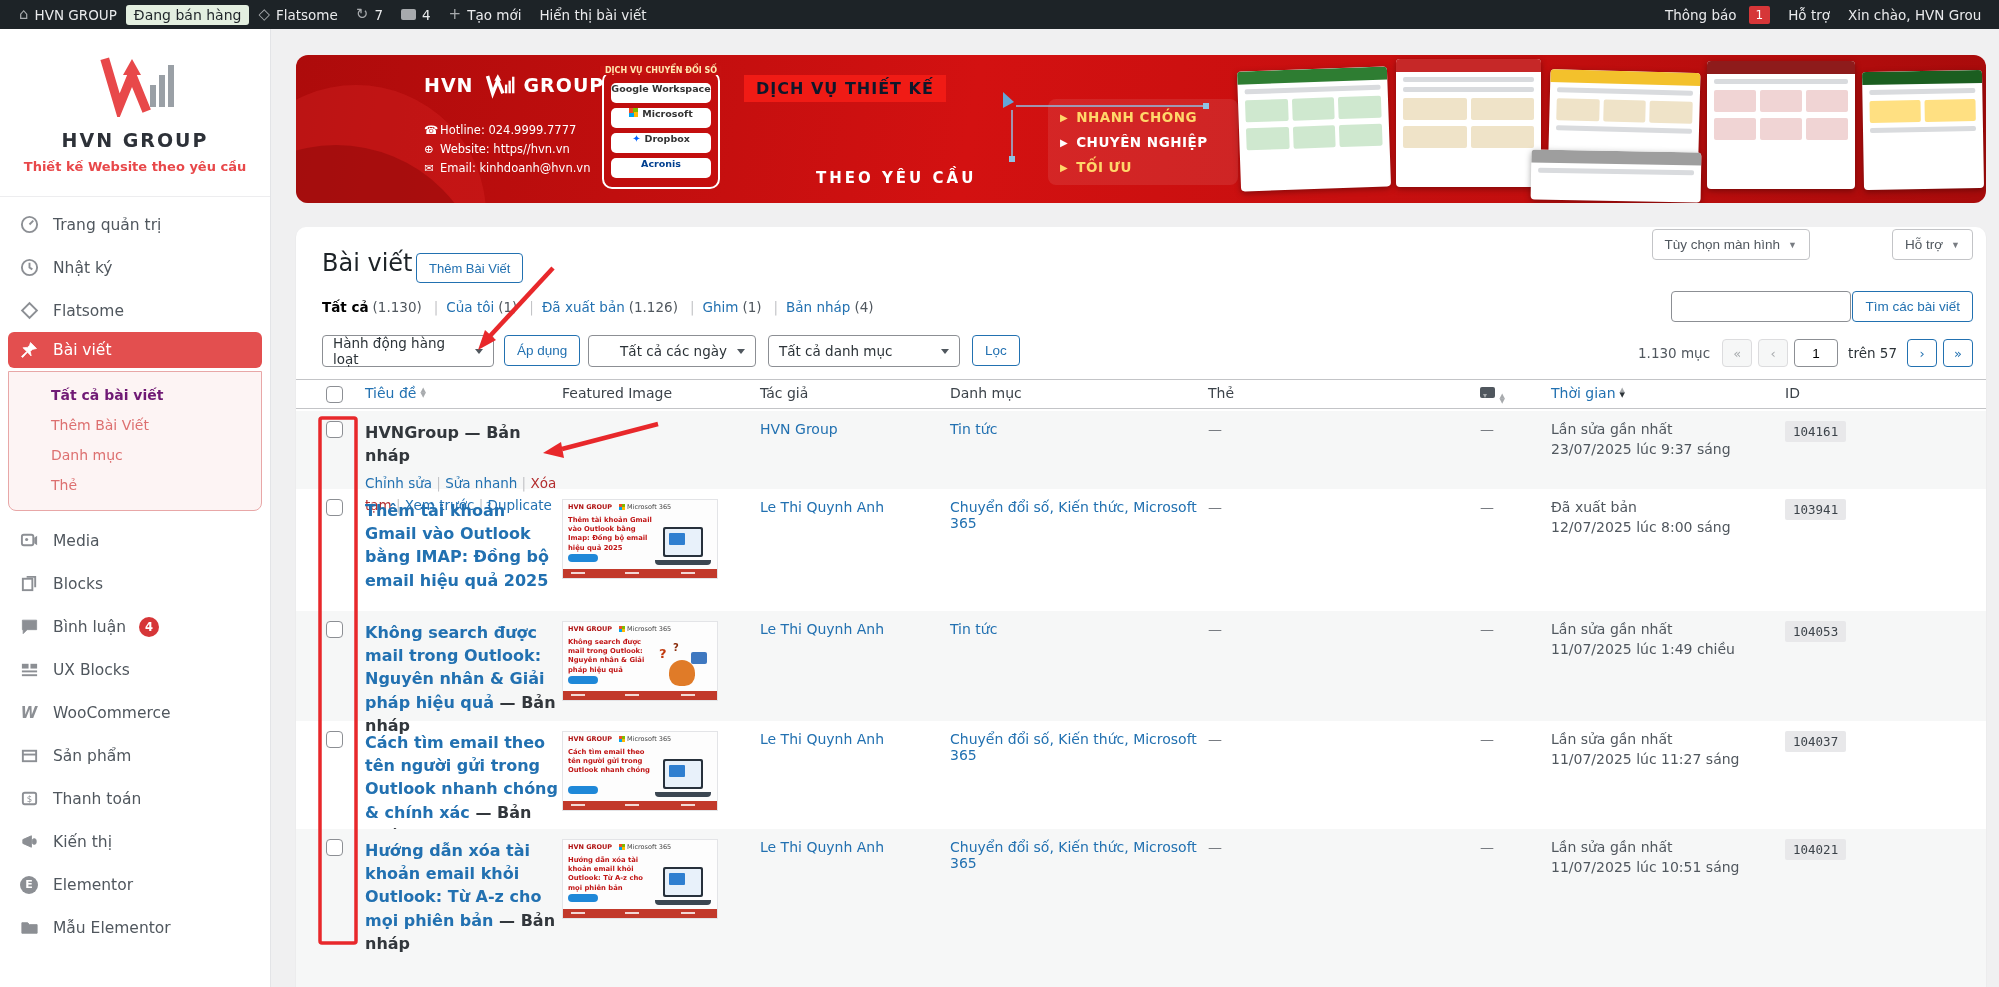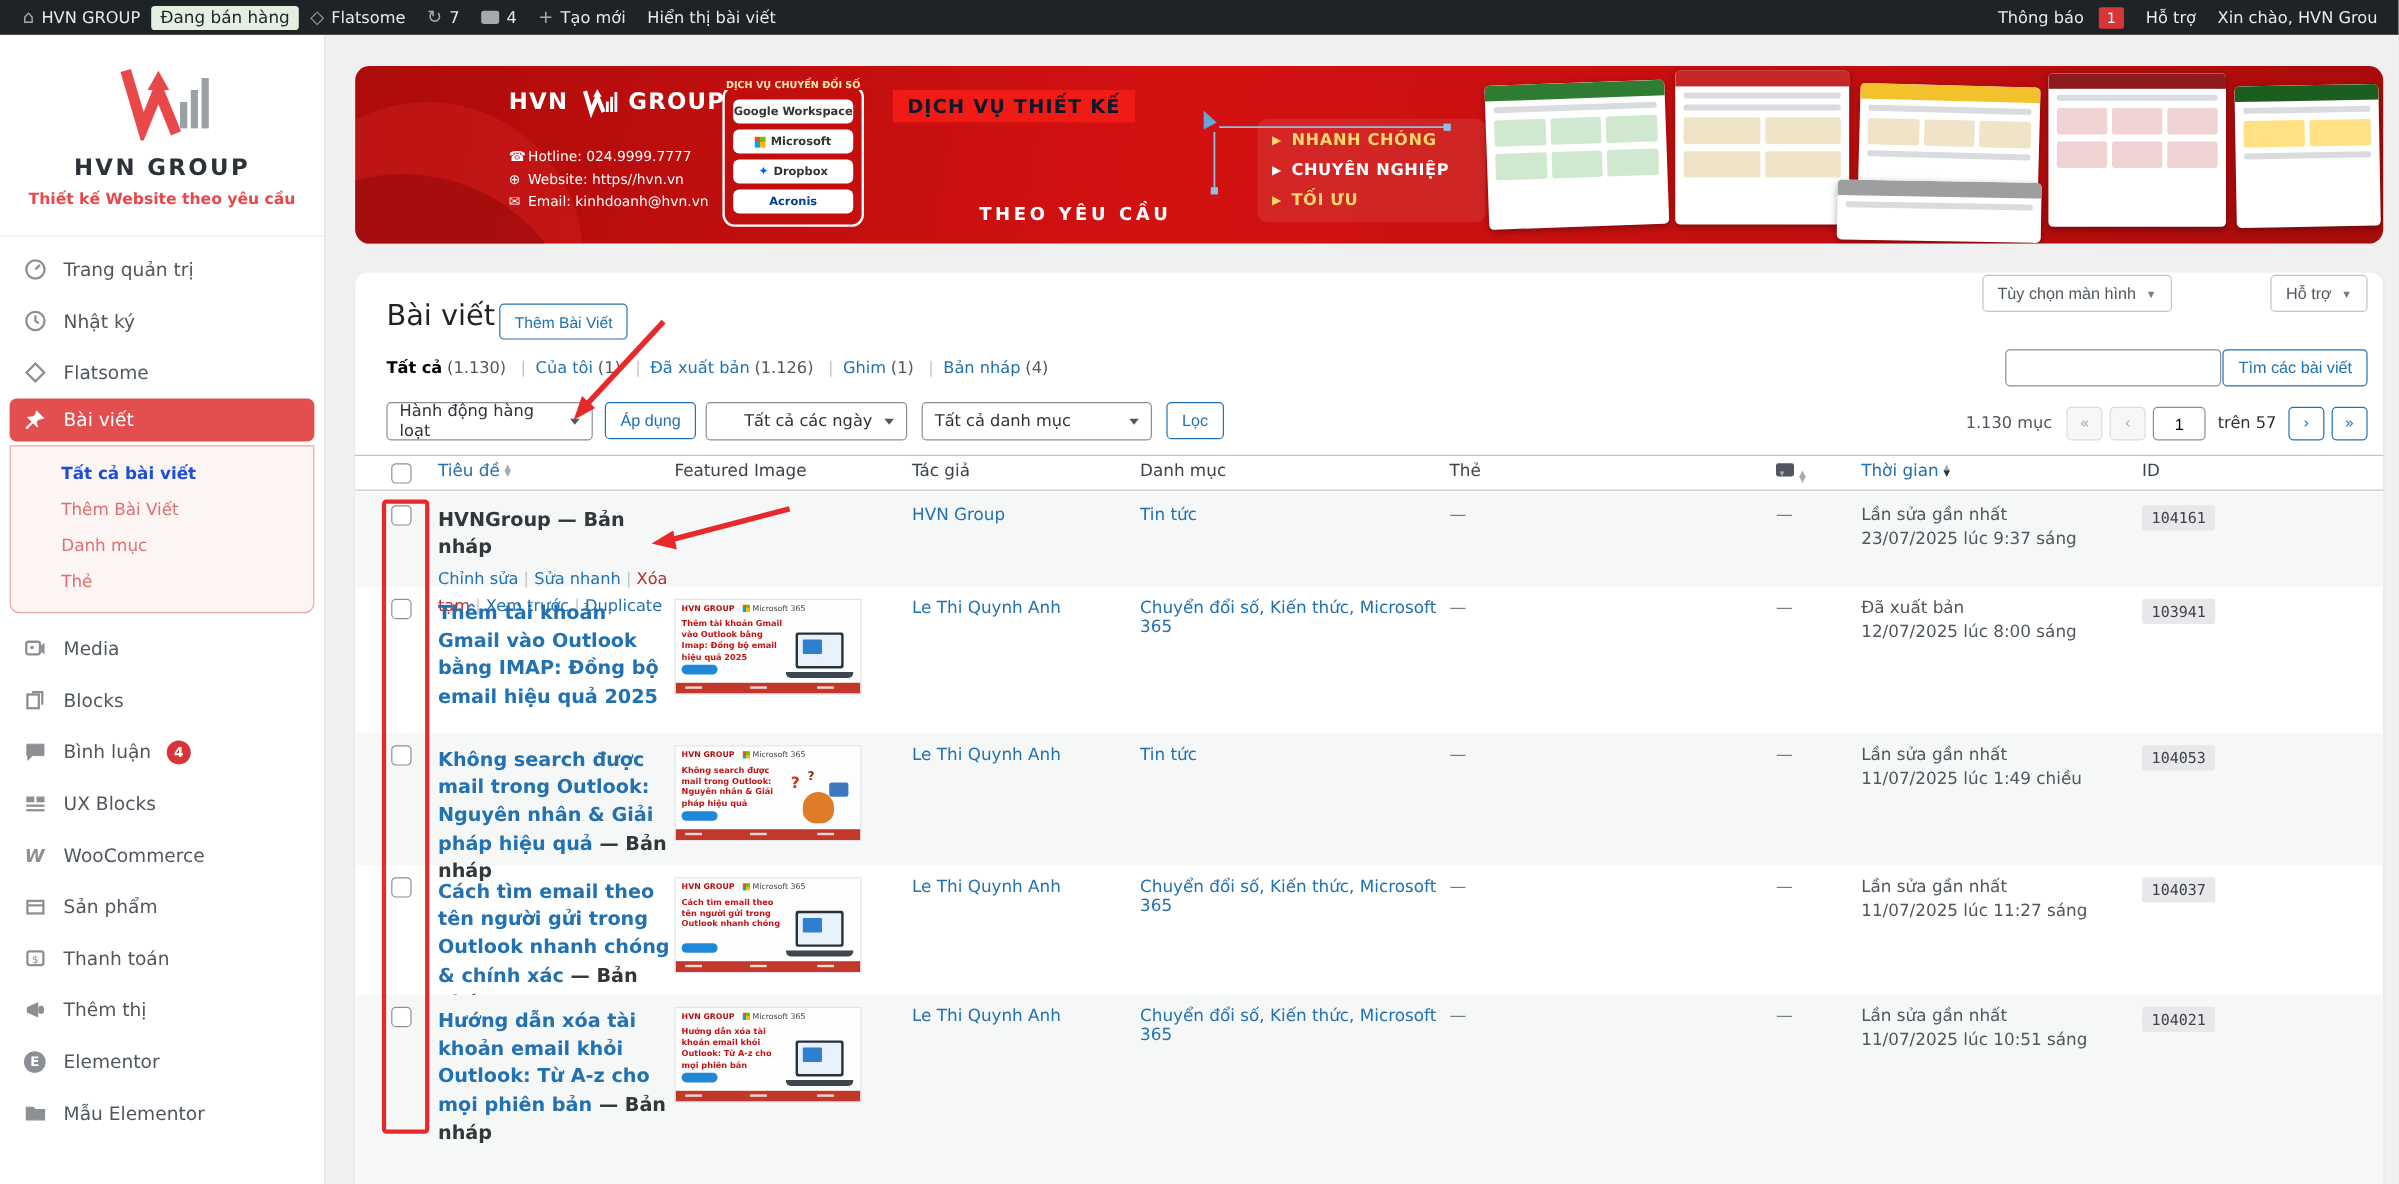--- a/index.html
+++ b/index.html
@@ -33,21 +33,21 @@
   .mi { display:flex; align-items:center; gap:13px; height:43px; padding:0 18px;
     color:#50575e; font-size:15.5px; cursor:pointer; }
   .mi .micon { width:22px; display:flex; justify-content:center; color:#8c8f94; flex:none; }
   .mi svg { fill:#8c8f94; stroke:#8c8f94; }
   .mi.active { background:#e34f4f; color:#fff; border-radius:6px; margin:0 8px; padding:0 10px; height:36px; }
   .mi.active .micon, .mi.active .micon span { color:#fff; }
   .mi.active svg { fill:#fff; stroke:#fff; }
   .submenu { margin:3px 8px 8px; background:#fdf4f4; border:1px solid #e8a7a7;
     border-radius:0 0 8px 8px; padding:8px 0 10px; }
   .smi { padding:7px 0 7px 42px; font-size:14px; color:#dd7070; cursor:pointer; }
-  .smi.current { color:#1d4ed8; font-weight:bold; }
+  .smi.current { color:#701a75; font-weight:bold; }
   .count-badge { background:#d63638; color:#fff; border-radius:999px; min-width:20px; height:20px;
     display:inline-flex; align-items:center; justify-content:center; font-size:11.5px; font-weight:bold; }
   .wooW { font-weight:bold; font-size:15px; color:#8c8f94; font-style:italic; }
   .ele-circle { width:18px; height:18px; border-radius:50%; background:#8c8f94; color:#fff;
     font-size:11px; font-weight:bold; display:inline-flex; align-items:center; justify-content:center; }
 
   
   .banner { position:absolute; left:296px; top:55px; width:1690px; height:148px;
     border-radius:12px; overflow:hidden; z-index:10;
     background:linear-gradient(100deg,#ad0b0b,#d31111 40%,#c10e0e 75%,#a80b0b); }
@@ -58,21 +58,21 @@
   .bn-brand { position:absolute; left:128px; top:16px; display:flex; align-items:center; gap:8px;
     color:#fff; font-size:19px; font-weight:bold; letter-spacing:1px; z-index:2; }
   .bn-contacts { position:absolute; left:128px; top:66px; color:#fff; font-size:11.5px; line-height:1.65; z-index:2; }
   .bn-contacts .ic { display:inline-block; width:16px; }
   .svc-box { position:absolute; left:306px; top:16px; width:118px; height:118px;
     border:2px solid #fff; border-radius:10px; z-index:2; padding-top:10px;
     display:flex; flex-direction:column; align-items:center; gap:5px; }
   .svc-label { position:absolute; top:-7px; left:50%; transform:translateX(-50%);
     background:#c51010; color:#ffe9b0; font-size:8px; font-weight:bold; white-space:nowrap; padding:0 5px; }
   .svc-pill { width:100px; height:20px; background:#fff; border-radius:5px; display:flex;
-    align-items:center; justify-content:center; gap:4px; font-size:9.5px; font-weight:bold; color:#333; }
+    align-items:flex-start; justify-content:center; gap:4px; font-size:9.5px; font-weight:bold; color:#333; }
   .ms-logo { width:9px; height:9px; flex:none;
     background:conic-gradient(#7fba00 0 25%, #ffb900 0 50%, #00a4ef 0 75%, #f25022 0); }
   .db-logo { color:#0061ff; font-size:10px; }
   .ac-logo { color:#003f8f; }
   .bn-head-small { position:absolute; left:448px; top:20px; background:#f01b15; color:#0f172a;
     font-size:16px; font-weight:bold; padding:4px 12px; letter-spacing:1px; z-index:2; }
   .bn-head-big { position:absolute; left:444px; top:42px; color:#fff; font-size:58px; font-weight:800;
     letter-spacing:2px; z-index:2; }
   .bn-head-sub { position:absolute; left:520px; top:114px; color:#fff; font-size:15px; font-weight:bold;
     letter-spacing:3px; z-index:2; }
@@ -375,21 +375,21 @@
       </div>
 
 
       <div class="mi">
         <span class="micon">
           <svg width="19" height="19" viewBox="0 0 20 20" stroke="none">
               <path d="M3 8v4l9 4V4z"></path>
               <rect x="13" y="7" width="4" height="6" rx="2"></rect>
             </svg>
         </span>
-        <span>Thêm thị</span>
+        <span>Kiến thị</span>
       </div>
 
       <div class="mi">
         <span class="micon">
             <span class="ele-circle">E</span>
           </span>
         <span>Elementor</span>
       </div>
 
       <div class="mi">

